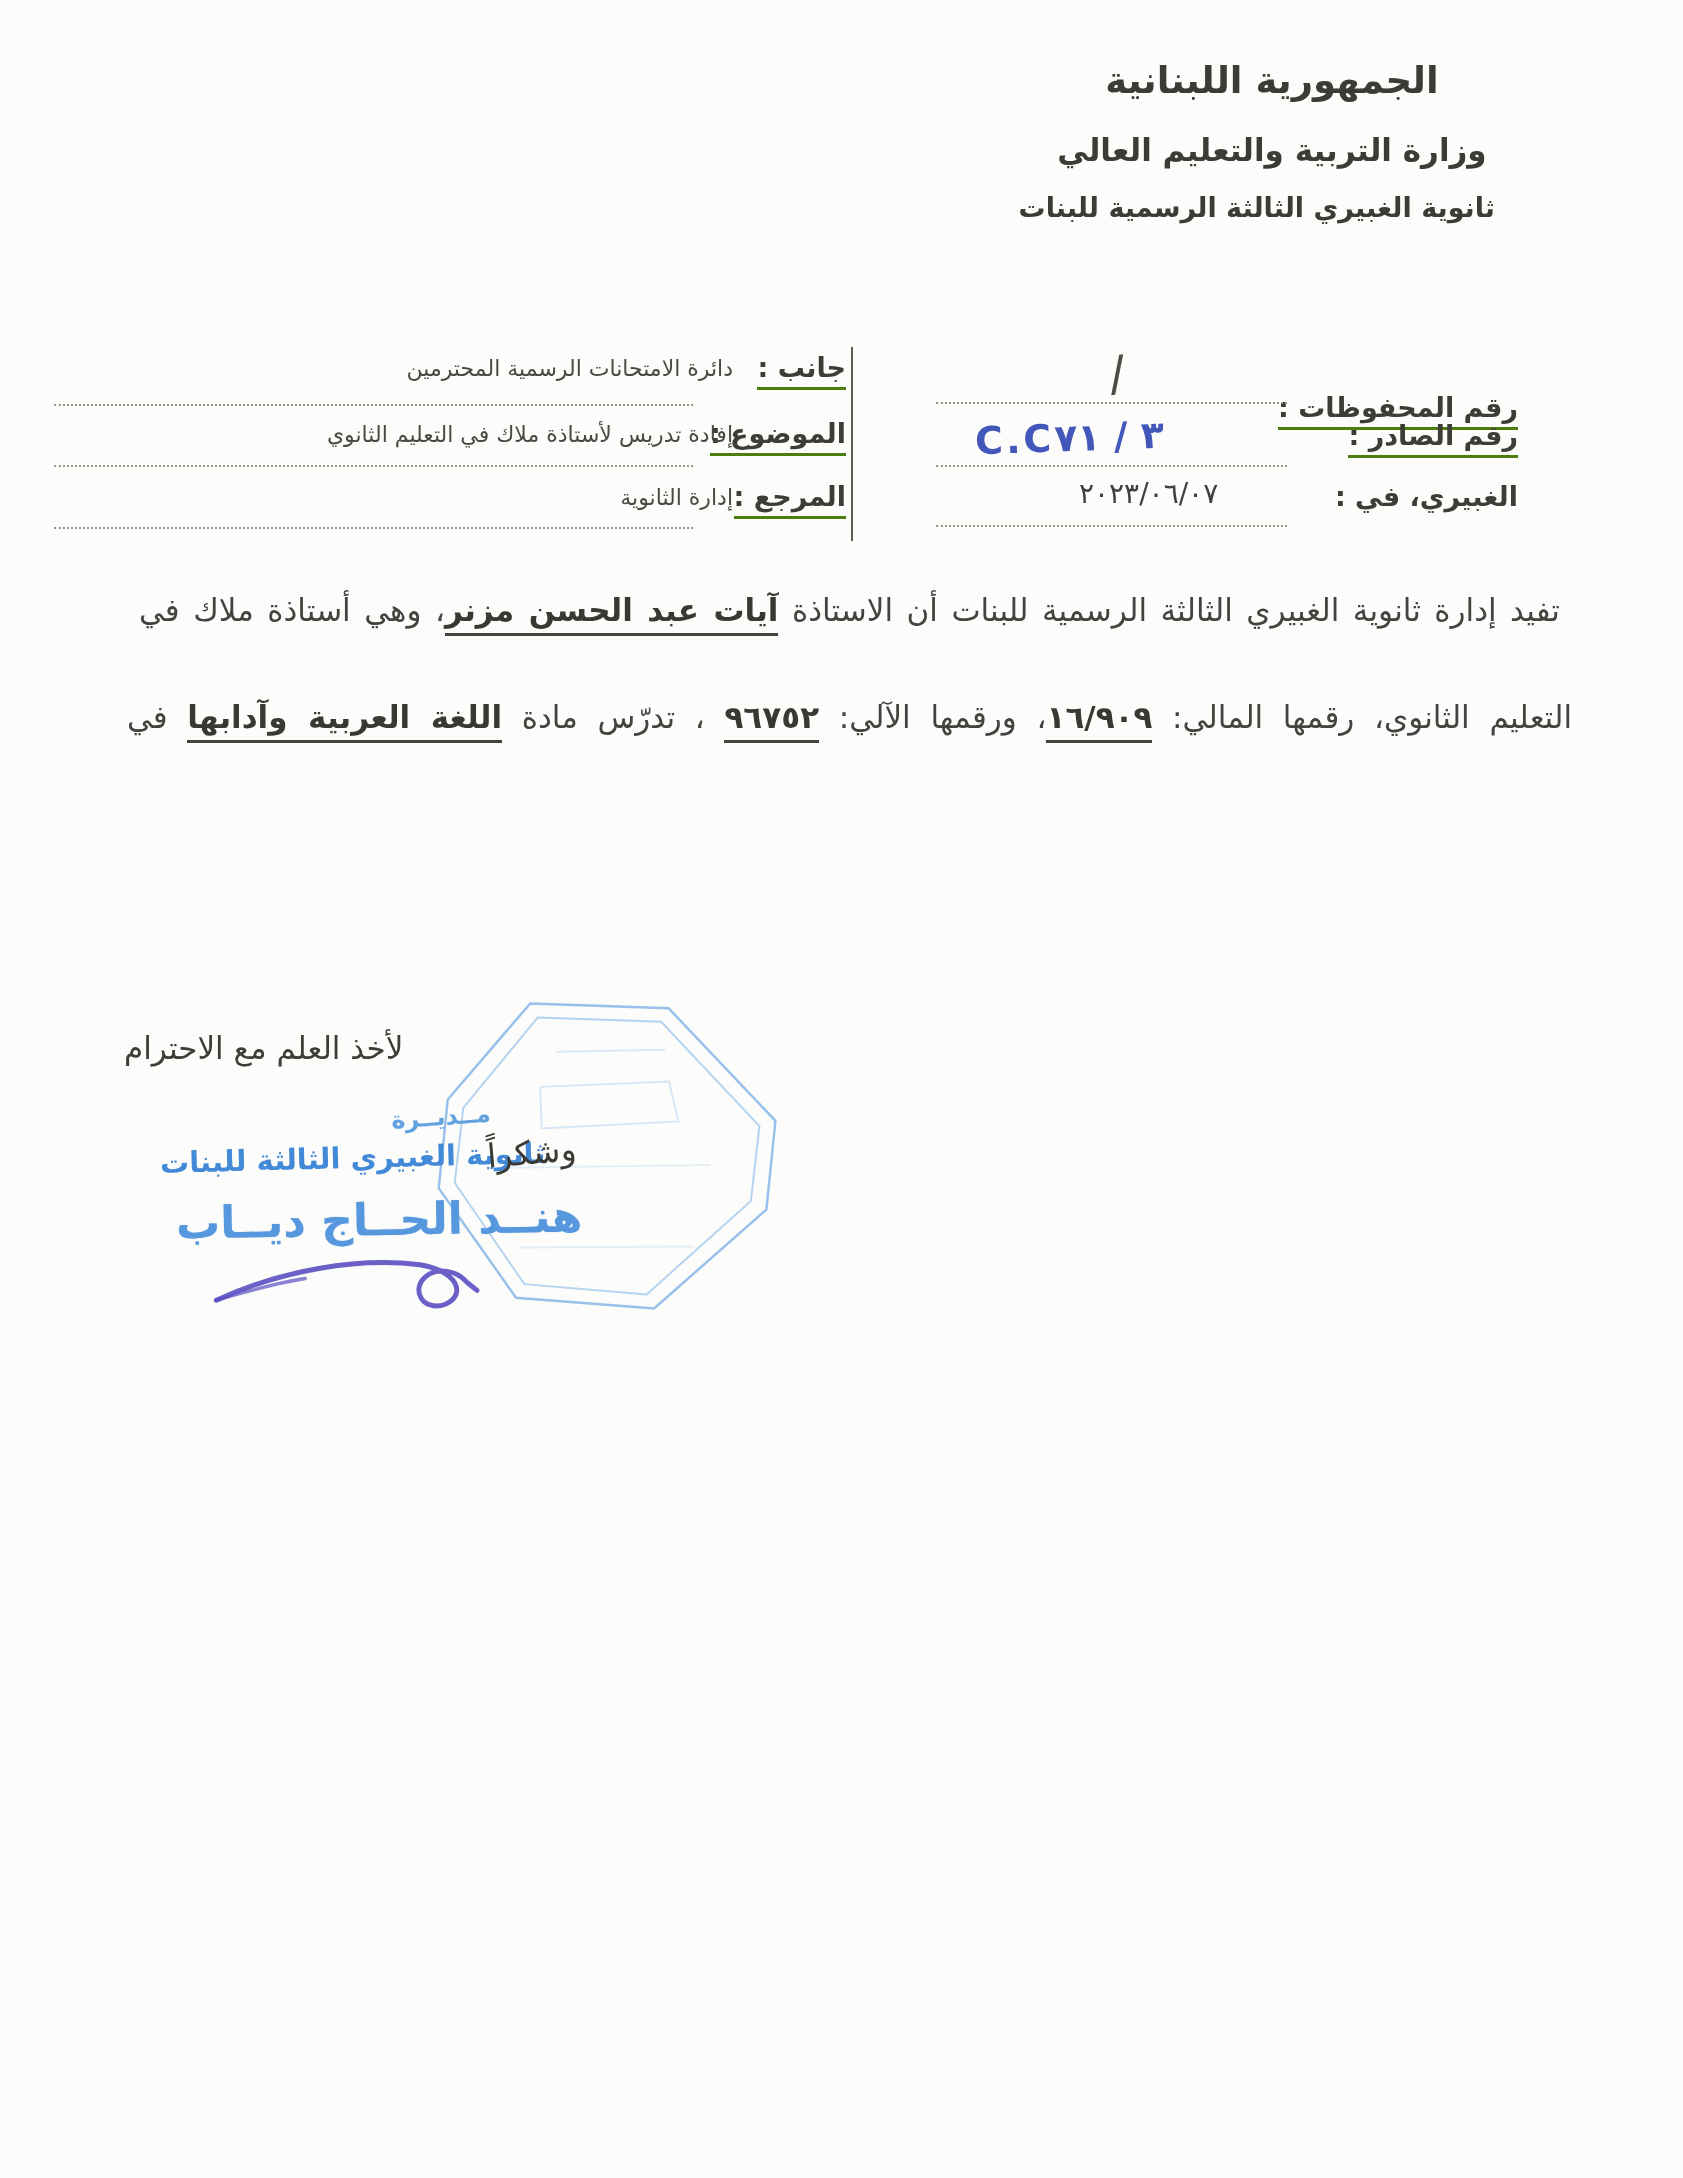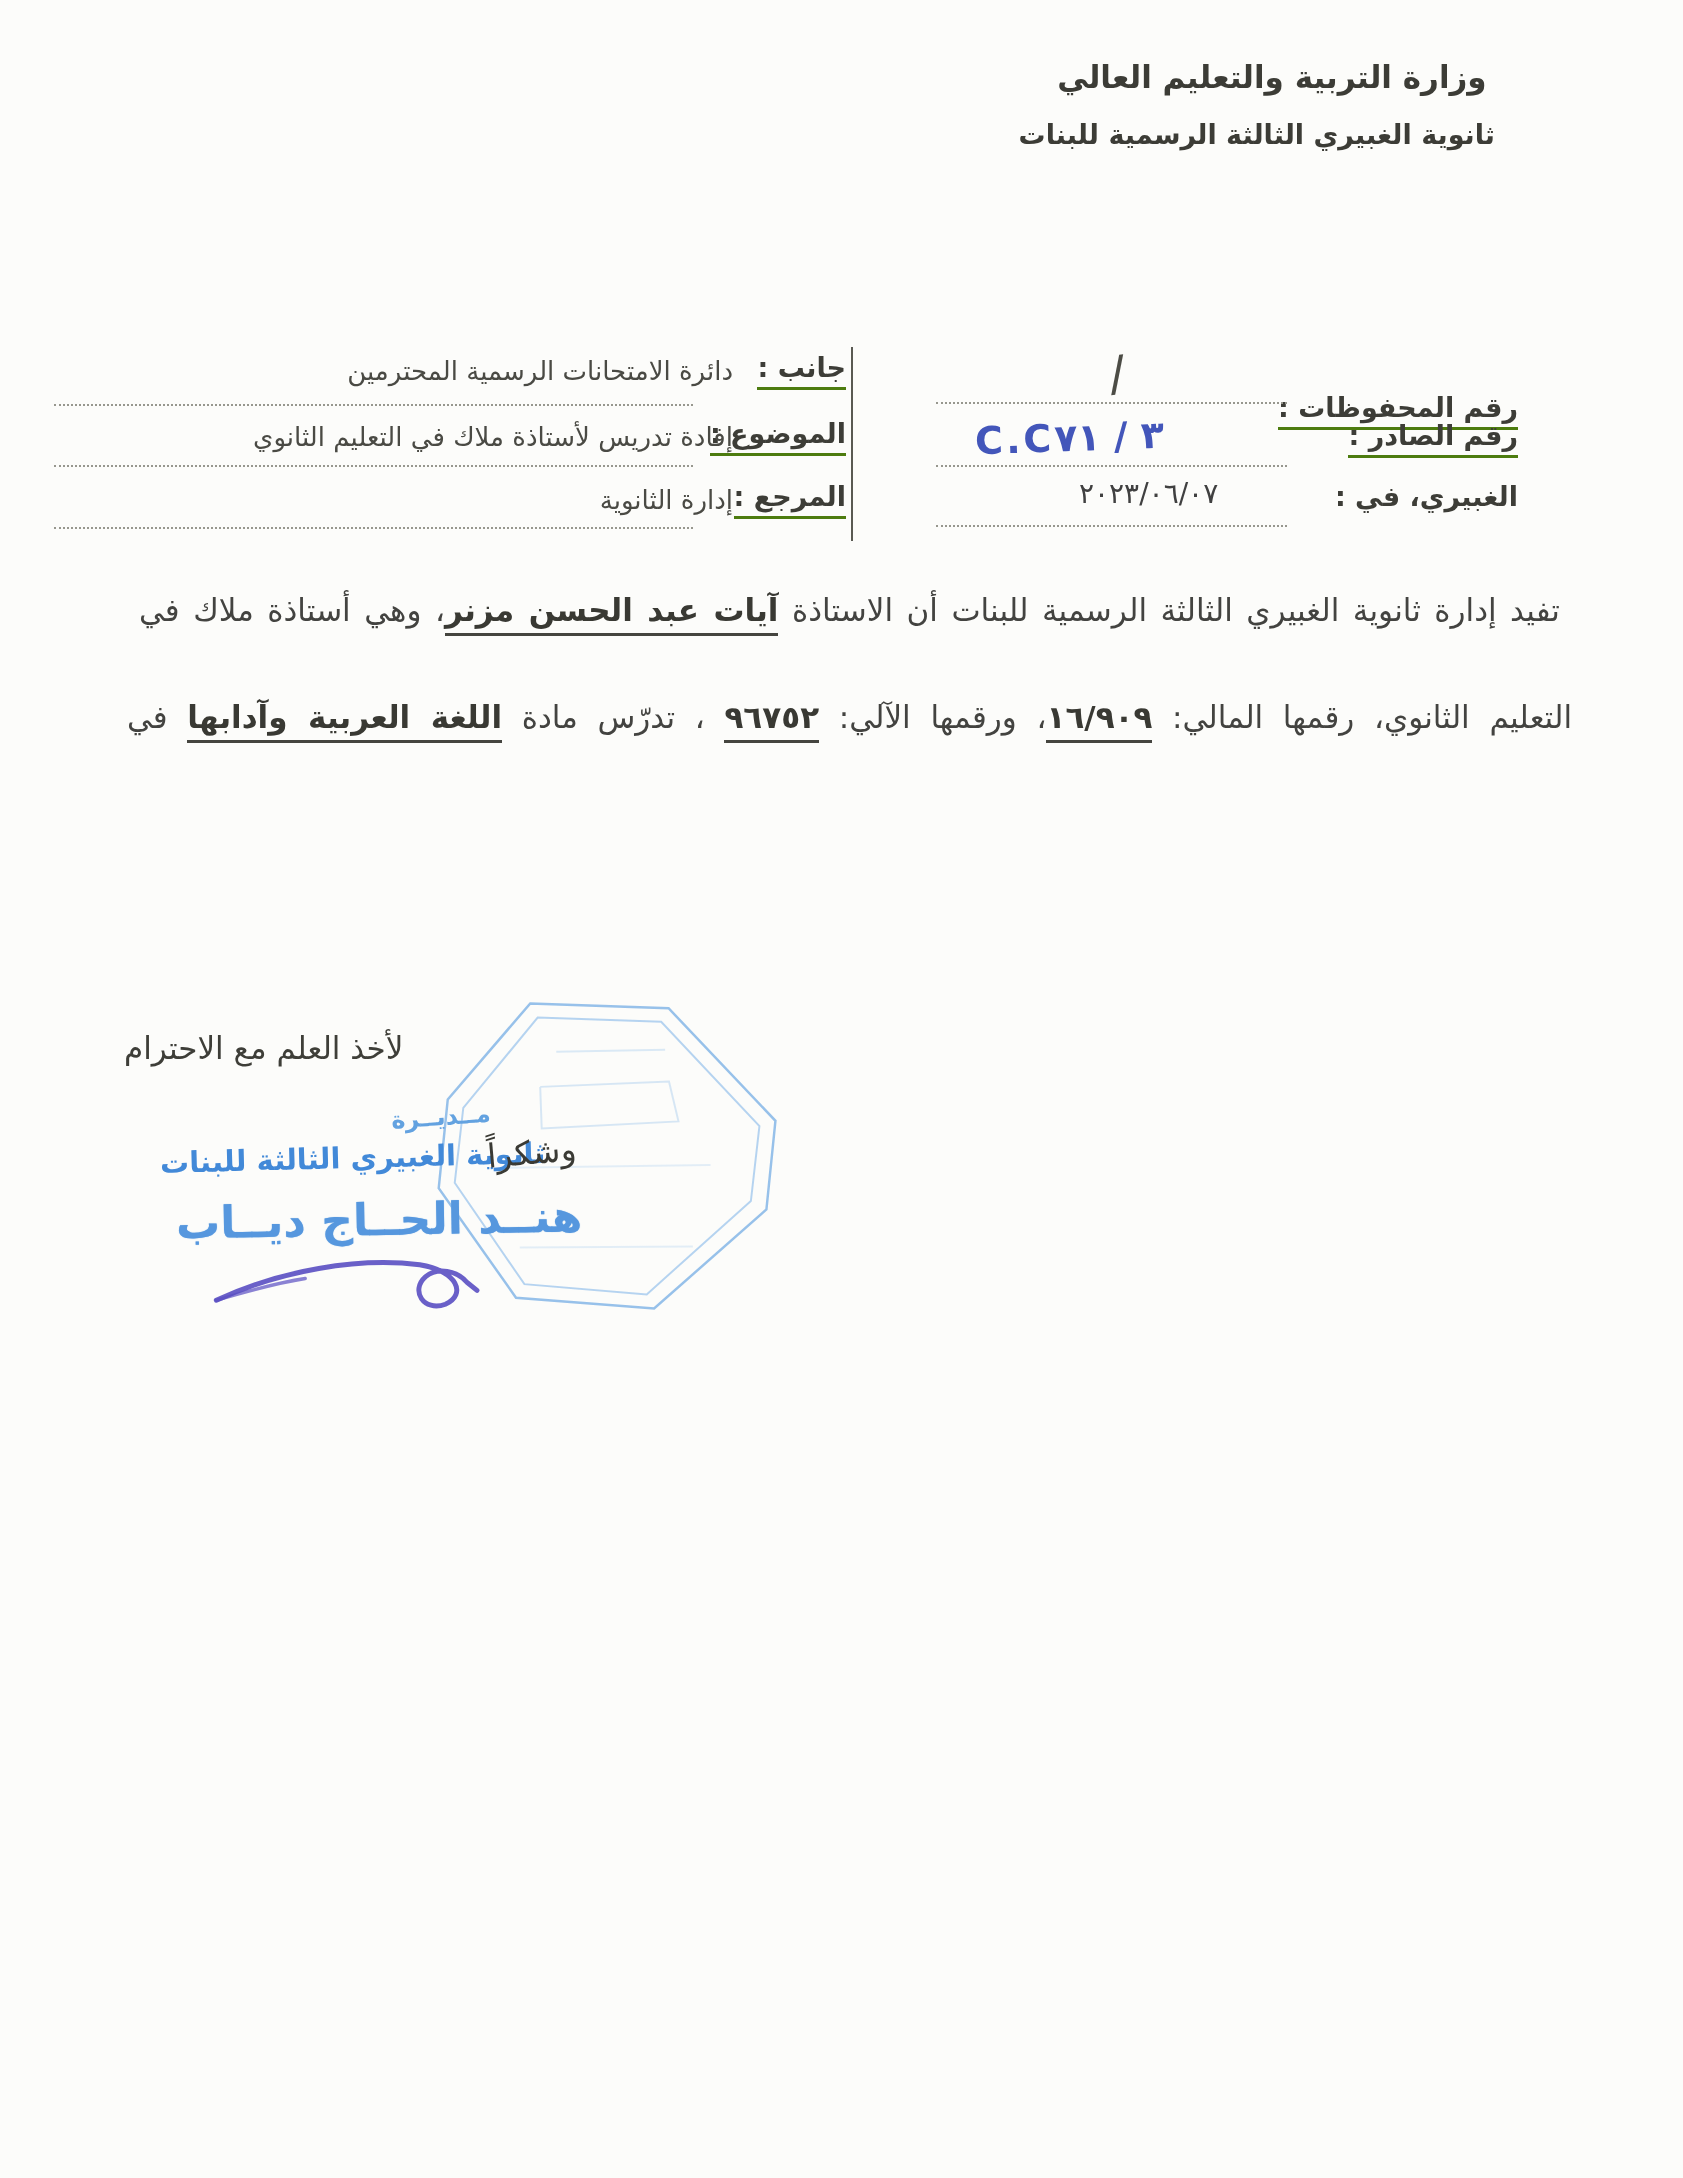--- a/index.html
+++ b/index.html
@@ -13,21 +13,21 @@
     background:#fcfcfa;overflow:hidden;direction:rtl;
     color:#41413b;
   }
   .abs{position:absolute;}
   .hdr{font-weight:bold;color:#3c3c36;text-align:center;white-space:nowrap;}
   .hdr1{font-size:37px;letter-spacing:1px;}
   .hdr2{font-size:31px;}
   .hdr3{font-size:27px;}
   .lbl{font-weight:bold;font-size:27px;color:#3d3d37;white-space:nowrap;}
   .lbl .ul{border-bottom:3px solid #4d7c0f;padding-bottom:4px;}
-  .val{font-size:26px;color:#4a4a44;white-space:nowrap;}
+  .val{font-size:22px;color:#4a4a44;white-space:nowrap;}
   .dotline{border-top:2px dotted #97978e;height:0;}
   .vline{width:2px;background:#5a5a52;}
   .bodyline{
     font-size:31px;color:#434340;white-space:nowrap;
   }
   .just{white-space:normal;text-align:justify;text-align-last:justify;}
   .bu{font-weight:bold;color:#393933;border-bottom:3px solid #45453f;padding-bottom:5px;}
   .slash{font-size:48px;color:#4c4c45;transform:rotate(-6deg);}
   .blue-ref{
     font-size:38px;color:#4356ba;letter-spacing:3px;
@@ -40,20 +40,21 @@
   .stamp-name{font-size:44px;font-weight:bold;color:#5697de;transform:rotate(-1deg);white-space:nowrap;
     text-shadow:0 0 1px #8cbae8;}
   .thanks{font-size:33px;color:#3a3a34;transform:rotate(-5deg);white-space:nowrap;}
 </style>
 </head>
 <body>
 
 <div class="page">
 
   <div class="abs" style="left:1049px;top:59px;width:446px;">
+    <div class="hdr hdr1" style="margin-bottom:30px;">الجمهورية اللبنانية</div>
     <div class="hdr hdr2" style="margin-bottom:24px;">وزارة التربية والتعليم العالي</div>
     <div class="hdr hdr3">ثانوية الغبيري الثالثة الرسمية للبنات</div>
   </div>
 
   <div class="abs lbl" style="right:165px;top:348px;margin-top:44px;"><span class="ul">رقم المحفوظات :</span></div>
   <div class="abs lbl" style="right:165px;top:420px;"><span class="ul">رقم الصادر :</span></div>
   <div class="abs lbl" style="right:165px;top:481px;"><span>الغبيري، في :</span></div>
 
   <div class="abs slash" style="left:1109px;top:345px;">/</div>
   <div class="abs blue-ref" style="left:975px;top:416px;" dir="ltr">C.C٣ / ٧١</div>

